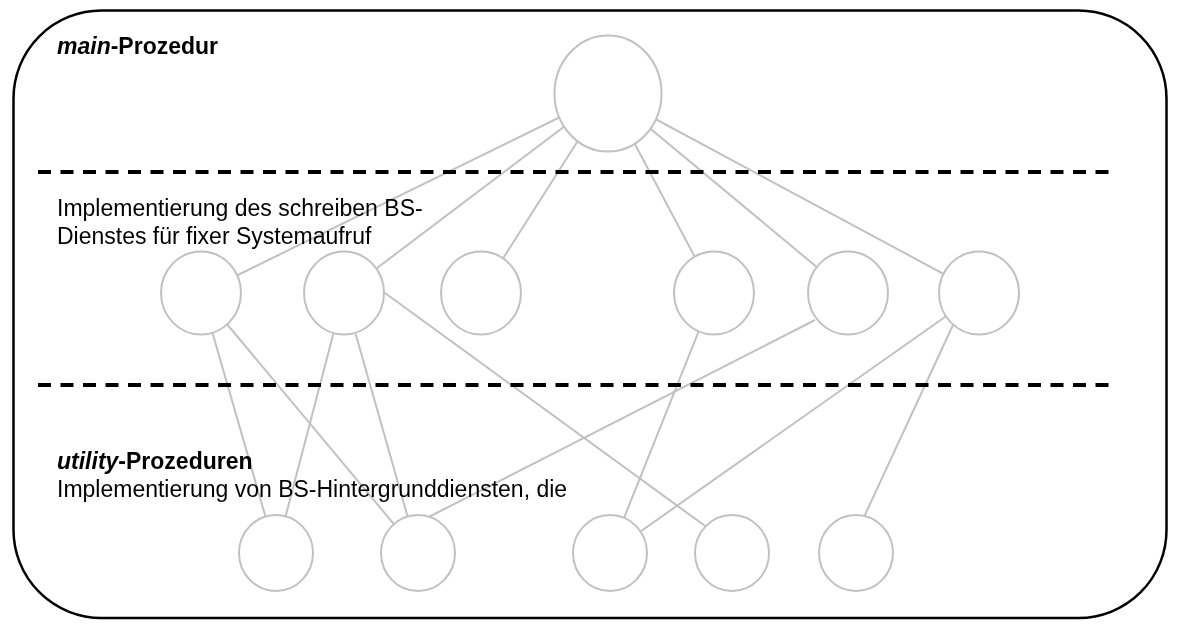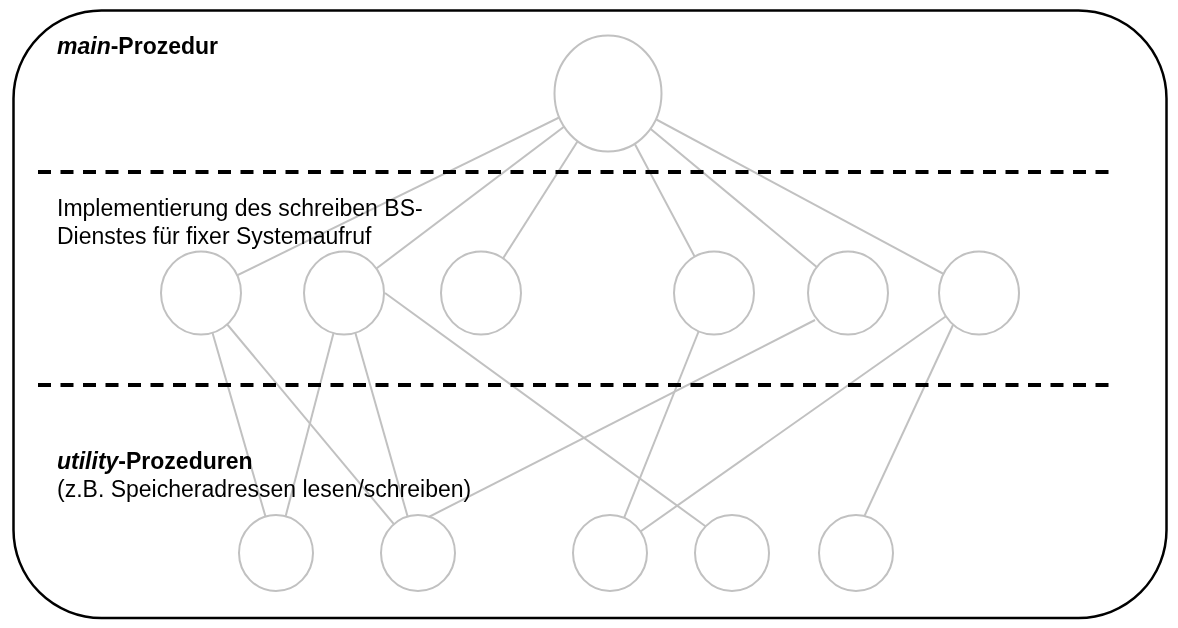--- a/index.html
+++ b/index.html
@@ -74,16 +74,16 @@
     <div class="layer-title"><span class="it">main</span><span>-Prozedur</span></div>
   </div>
 
   <div class="layer-label" id="label-handler">
     <div>Implementierung des schreiben BS-</div>
     <div>Dienstes für fixer Systemaufruf</div>
   </div>
 
   <div class="layer-label" id="label-utility">
     <div class="layer-title"><span class="it">utility</span><span>-Prozeduren</span></div>
-    <div>(z.B. Speicheradressen lesen/schreiben)</div>
+    <div>Implementierung von BS-Hintergrunddiensten, die</div>
   </div>
 
 </div>
 
 </body></html>

